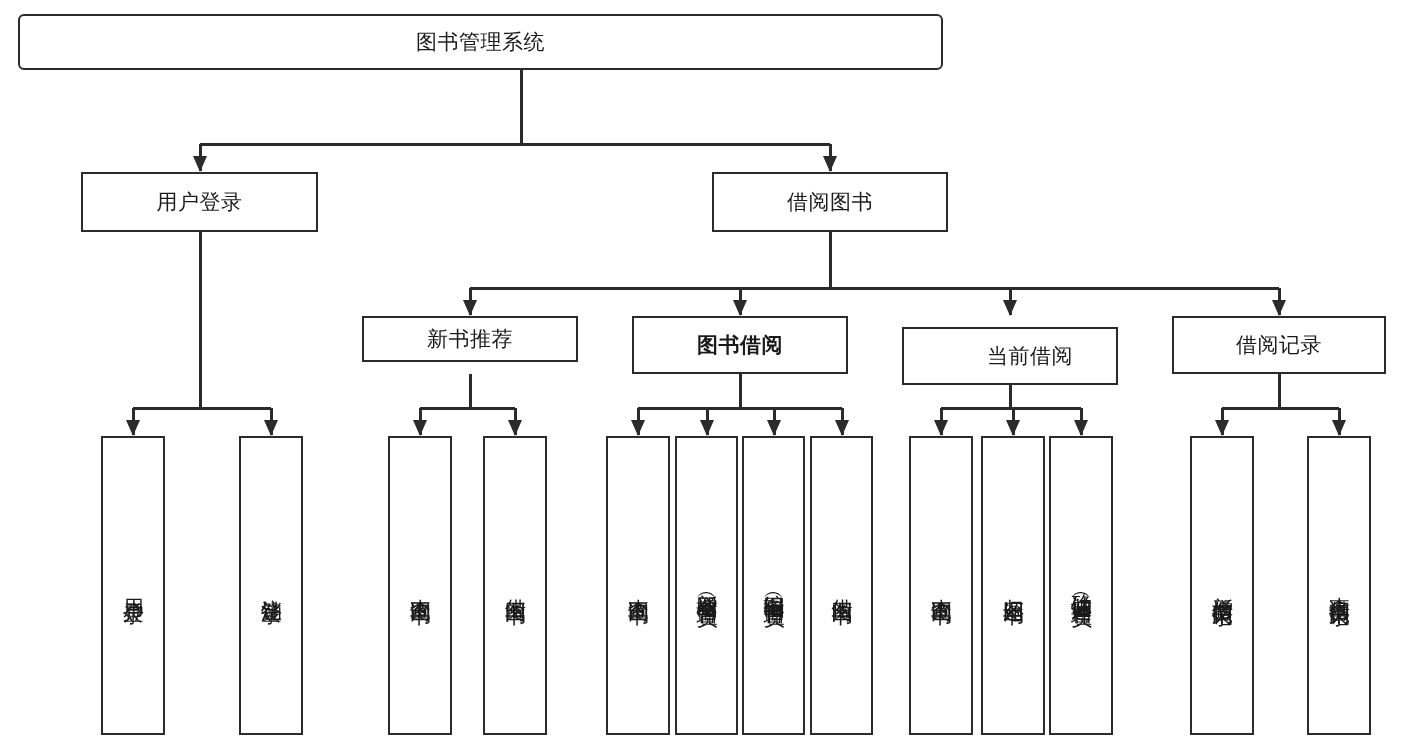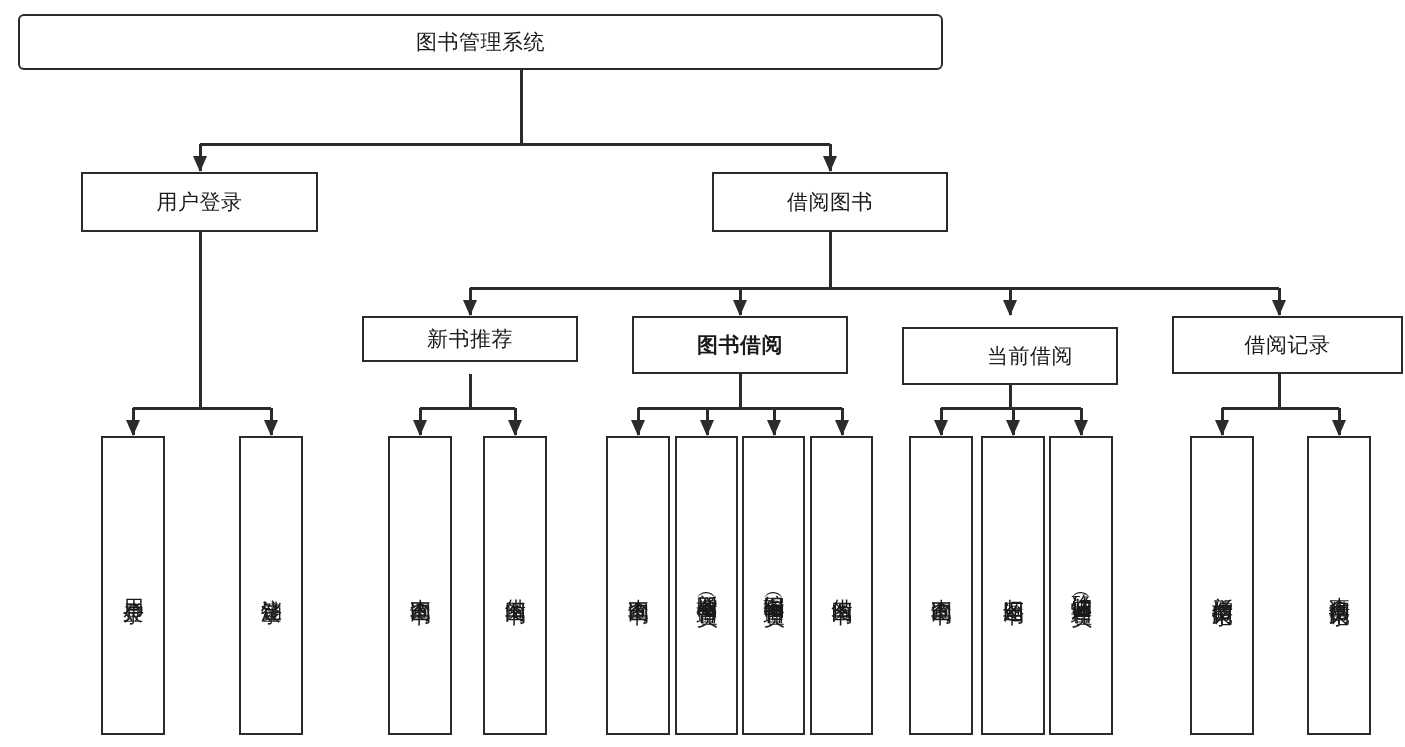--- a/index.html
+++ b/index.html
@@ -132,21 +132,21 @@
       </div>
       <div class="node horiz" style="left: 362px; top: 316px; width: 216px; height: 46px; text-align: center;">
         <span>新书推荐</span>
       </div>
       <div class="node horiz" style="left: 632px; top: 316px; width: 216px; height: 58px; font-weight: bold;">
         <span>图书借阅</span>
       </div>
       <div class="node horiz" style="left: 902px; top: 327px; width: 216px; height: 58px; padding-left: 40px;">
         <span>当前借阅</span>
       </div>
-      <div class="node horiz" style="left: 1172px; top: 316px; width: 231px; height: 58px;">
+      <div class="node horiz" style="left: 1172px; top: 316px; width: 214px; height: 58px;">
         <span>借阅记录</span>
       </div>
       <div class="node vert" style="left: 101px; top: 436px; width: 64px; height: 299px;">
         <span>用户登录</span>
       </div>
       <div class="node vert" style="left: 239px; top: 436px; width: 64px; height: 299px;">
         <span>注销登录</span>
       </div>
       <div class="node vert" style="left: 388px; top: 436px; width: 64px; height: 299px;">
         <span>查询图书</span>

